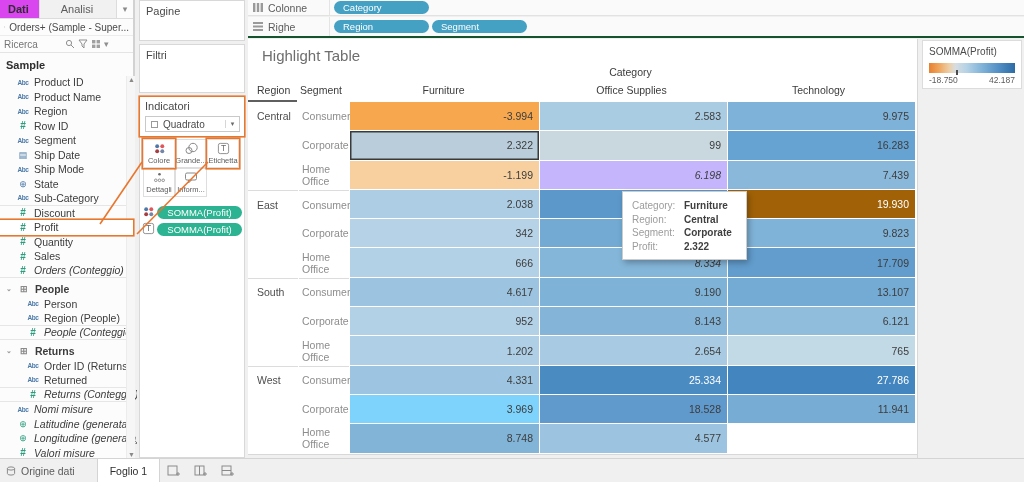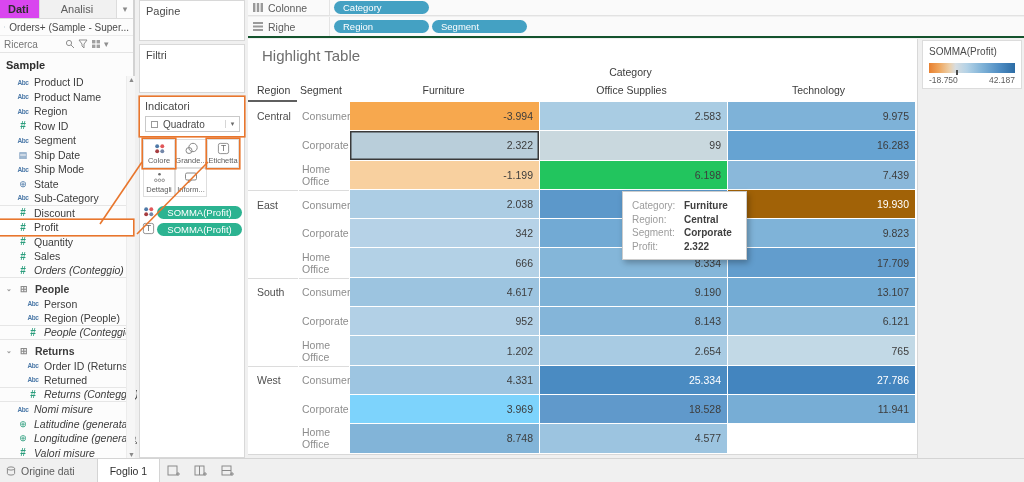--- a/index.html
+++ b/index.html
@@ -389,36 +389,36 @@
         <div class="hm-cell" style="background: rgb(169, 204, 227); color: rgb(61, 61, 61);">2.583</div>
         <div class="hm-cell" style="background: rgb(126, 178, 216); color: rgb(61, 61, 61);">9.975</div>
         <div class="rh region"></div>
         <div class="rh segment">Corporate</div>
         <div class="hm-cell selected" style="background: rgb(185, 206, 218); color: rgb(61, 61, 61);">2.322</div>
         <div class="hm-cell" style="background: rgb(201, 216, 222); color: rgb(61, 61, 61);">99</div>
         <div class="hm-cell" style="background: rgb(102, 163, 210); color: rgb(61, 61, 61);">16.283</div>
         <div class="rh region"></div>
         <div class="rh segment">Home Office</div>
         <div class="hm-cell" style="background: rgb(248, 208, 159); color: rgb(61, 61, 61);">-1.199</div>
-        <div class="hm-cell" style="background: #22c55e; color: rgb(61, 61, 61);">6.198</div>
+        <div class="hm-cell" style="background: #c4b5fd; color: rgb(61, 61, 61); font-style: italic;">6.198</div>
         <div class="hm-cell" style="background: rgb(138, 184, 218); color: rgb(61, 61, 61);">7.439</div>
         <div class="rh region group-sep">East</div>
         <div class="rh segment group-sep">Consumer</div>
         <div class="hm-cell" style="background: rgb(172, 205, 228); color: rgb(61, 61, 61);">2.038</div>
         <div class="hm-cell" style="background: rgb(92, 152, 202); color: rgb(255, 255, 255);">19.223</div>
         <div class="hm-cell" style="background: #a16207; color: rgb(255, 255, 255);">19.930</div>
         <div class="rh region"></div>
         <div class="rh segment">Corporate</div>
         <div class="hm-cell" style="background: rgb(182, 210, 231); color: rgb(61, 61, 61);">342</div>
         <div class="hm-cell" style="background: rgb(114, 170, 212); color: rgb(61, 61, 61);">13.458</div>
         <div class="hm-cell" style="background: rgb(127, 179, 216); color: rgb(61, 61, 61);">9.823</div>
         <div class="rh region"></div>
         <div class="rh segment">Home Office</div>
         <div class="hm-cell" style="background: rgb(179, 209, 230); color: rgb(61, 61, 61);">666</div>
-        <div class="hm-cell" style="background: rgb(132, 182, 217); color: rgb(61, 61, 61);">8.334</div>
+        <div class="hm-cell" style="background: rgb(132, 182, 217); color: rgb(61, 61, 61); font-style: italic;">8.334</div>
         <div class="hm-cell" style="background: rgb(98, 157, 205); color: rgb(61, 61, 61);">17.709</div>
         <div class="rh region group-sep">South</div>
         <div class="rh segment group-sep">Consumer</div>
         <div class="hm-cell" style="background: rgb(156, 196, 224); color: rgb(61, 61, 61);">4.617</div>
         <div class="hm-cell" style="background: rgb(126, 178, 215); color: rgb(61, 61, 61);">9.190</div>
         <div class="hm-cell" style="background: rgb(115, 171, 212); color: rgb(61, 61, 61);">13.107</div>
         <div class="rh region"></div>
         <div class="rh segment">Corporate</div>
         <div class="hm-cell" style="background: rgb(178, 208, 230); color: rgb(61, 61, 61);">952</div>
         <div class="hm-cell" style="background: rgb(132, 181, 217); color: rgb(61, 61, 61);">8.143</div>

